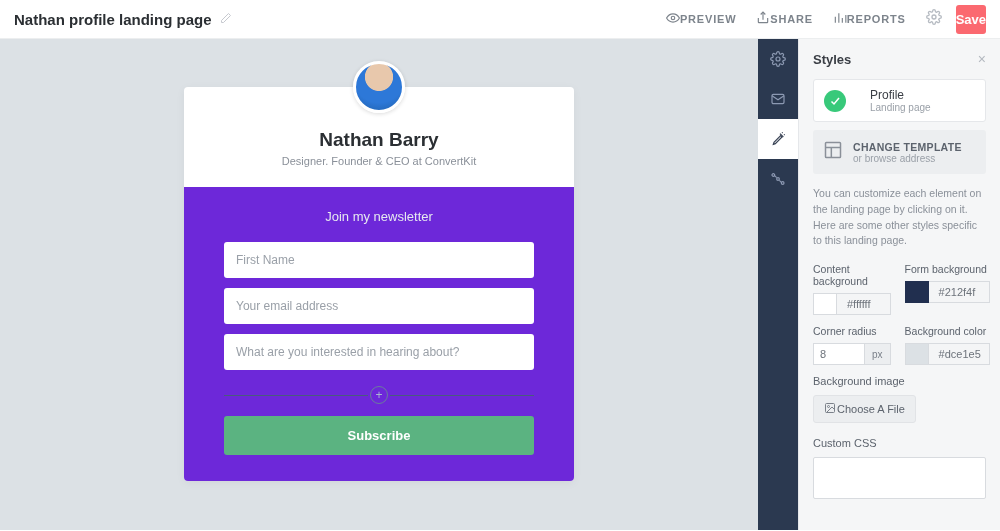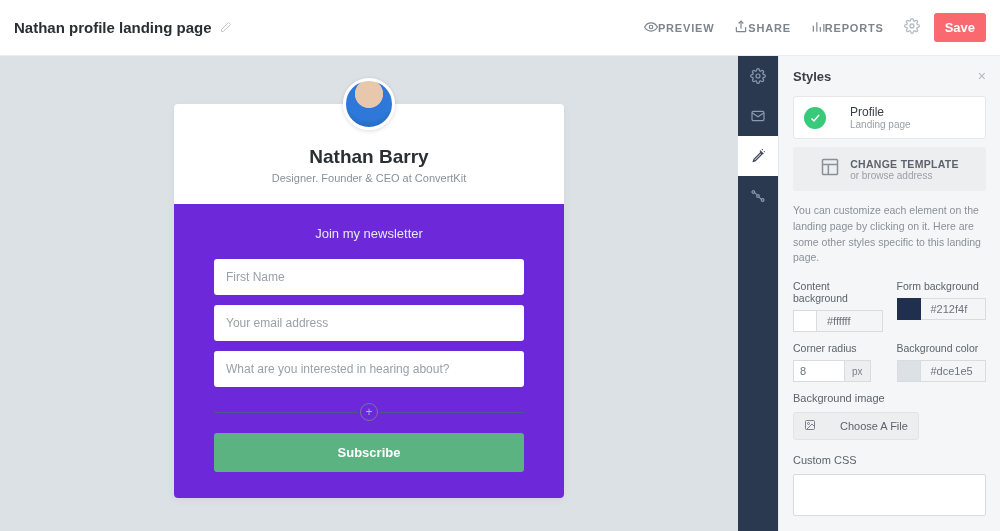--- a/index.html
+++ b/index.html
@@ -1,27 +1,27 @@
 <!DOCTYPE html>
 <html><head>
   <meta charset="utf-8">
   <style>
     * { margin: 0; padding: 0; box-sizing: border-box; font-family: -apple-system, BlinkMacSystemFont, "Segoe UI", Helvetica, Arial, sans-serif; }
     html, body { width: 1000px; height: 531px; overflow: hidden; background: #fff; }
 
     
-    .topbar { height: 56px; display: flex; align-items: center; padding: 0 14px; border-bottom: 1px solid #eceeef; background: #fff; }
+    .topbar { height: 39px; display: flex; align-items: center; padding: 0 14px; border-bottom: 1px solid #eceeef; background: #fff; }
     .topbar .title { font-size: 15px; font-weight: 600; color: #2b2f33; }
     .topbar .pencil { margin-left: 8px; color: #c6c9cf; }
     .topbar .spacer { flex: 1; }
     .topbar .tool { display: inline-flex; align-items: center; color: #7d848c; font-size: 11px; letter-spacing: 0.8px; font-weight: 600; margin-left: 20px; cursor: pointer; }
     .topbar .tool svg { width: 14px; height: 14px; stroke: #7d848c; fill: none; }
     .topbar .gear { margin-left: 20px; color: #b6bbc2; cursor: pointer; }
     .topbar .gear svg { width: 16px; height: 16px; stroke: #b6bbc2; fill: none; }
-    .save-btn { margin-left: 14px; background: #fb6970; color: #fff; border: none; border-radius: 3px; padding: 7px 11px; font-size: 13px; font-weight: 600; cursor: pointer; }
+    .save-btn { margin-left: 14px; background: #fb6970; color: #fff; border: none; border-radius: 3px; padding: 7px 0; font-size: 13px; font-weight: 600; cursor: pointer; }
 
     
     .main { display: flex; height: 491px; }
     .canvas { flex: 1; background: #dce1e5; display: flex; justify-content: center; align-items: flex-start; padding-top: 48px; position: relative; }
 
     
     .card { width: 390px; border-radius: 4px; background: #fff; box-shadow: 0 2px 10px rgba(0,0,0,0.05); position: relative; }
     .avatar { position: absolute; top: -26px; left: 50%; transform: translateX(-50%); width: 52px; height: 52px; border-radius: 50%; border: 3px solid #fff; background: radial-gradient(circle at 50% 28%, #e8c8ac 0%, #e8c8ac 34%, #2d78d8 36%, #2d78d8 64%, #1f5fa8 100%); box-shadow: 0 1px 4px rgba(0,0,0,0.15); }
     .card-head { text-align: center; padding: 42px 20px 20px; }
     .card-head h2 { font-size: 19px; color: #2b2f33; font-weight: 700; }
@@ -36,52 +36,52 @@
     .subscribe-btn { width: 100%; background: #5bb381; color:#fff; border:none; border-radius:3px; padding:12px 0; font-size:13px; font-weight:600; cursor:pointer; }
 
     
     .iconbar { width: 40px; background: #2b3950; display: flex; flex-direction: column; align-items: center; }
     .iconbar .itab { width:40px; height:40px; display:flex; align-items:center; justify-content:center; cursor:pointer; }
     .iconbar .itab svg { width:16px; height:16px; stroke:#8c99b2; fill:none; }
     .iconbar .itab.active { background:#fff; }
     .iconbar .itab.active svg { stroke:#3a4456; }
 
     
-    .panel { width: 222px; background:#f5f6f7; border-left:1px solid #e5e7ea; padding: 12px 14px 10px; overflow:hidden; }
+    .panel { width: 202px; background:#f5f6f7; border-left:1px solid #e5e7ea; padding: 12px 14px 10px; overflow:hidden; }
     .panel-header { display:flex; align-items:center; justify-content:space-between; margin-bottom:12px; }
     .panel-header h3 { font-size:13px; color:#3a3e45; font-weight:600; }
     .panel-header .close { color:#b3b8bf; cursor:pointer; font-size:14px; }
 
     .profile-box { background:#fff; border:1px solid #e5e7ea; border-radius:3px; padding:8px 10px; display:flex; align-items:center; gap:24px; margin-bottom:8px; }
     .check-circle { width:22px; height:22px; border-radius:50%; background:#38c97a; display:flex; align-items:center; justify-content:center; }
     .check-circle svg { width:12px; height:12px; stroke:#fff; fill:none; stroke-width:3; }
     .profile-box .txt .t1 { font-size:12px; color:#3a3e45; font-weight:500; }
     .profile-box .txt .t2 { font-size:10px; color:#9aa0a8; }
 
-    .template-box { background:#eceef0; border-radius:3px; padding:10px; display:flex; align-items:center; gap:10px; margin-bottom:12px; cursor:pointer;justify-content:center; }
+    .template-box { background:#eceef0; border-radius:3px; padding:10px; display:flex; align-items:center; gap:10px; margin-bottom:12px; cursor:pointer; }
     .template-box svg { width:20px; height:20px; stroke:#8a9099; fill:none; }
     .template-box .txt .t1 { font-size:10.5px; font-weight:700; color:#5c636d; letter-spacing:0.3px; }
     .template-box .txt .t2 { font-size:10px; color:#9aa0a8; }
 
     .help-text { font-size:10.5px; color:#8a9099; line-height:1.5; margin-bottom:14px; }
 
     .grid2 { display:grid; grid-template-columns: 1fr 1fr; gap: 10px 14px; margin-bottom: 10px; }
     .field-label { font-size:10.5px; color:#5c636d; margin-bottom:6px; }
     .swatch-row { display:flex; align-items:flex-end; }
     .swatch { width:24px; height:22px; border:1px solid #d8dbdf; }
     .swatch.white { background:#fff; }
     .swatch.navy { background:#212f4f; border-color:#212f4f; }
     .swatch.grey { background:#dce1e5; border-color:#d8dbdf; }
     .valuebox { border:1px solid #d8dbdf; border-left:none; background:#f4f5f6; color:#6d737b; font-size:11px; padding:4px 8px 4px 10px; height:22px; display:flex; align-items:center; flex:1; }
     .unit-input { display:flex; align-items:center; }
     .unit-input input { width:52px; height:22px; border:1px solid #d8dbdf; font-size:11px; padding:0 6px; color:#6d737b; background:#fff; outline:none; }
     .unit-input .unit { height:22px; border:1px solid #d8dbdf; border-left:none; background:#eceef0; font-size:10px; color:#7b818a; padding:0 7px; display:flex; align-items:center; }
 
     .section-label { font-size:11px; color:#5c636d; margin: 6px 0 8px; }
-    .file-btn { display:inline-flex; align-items:center; gap:24px; background:#eceef0; border:1px solid #e1e3e6; border-radius:3px; color:#5c636d; font-size:11px; padding:6px 10px; cursor:pointer; }
+    .file-btn { display:inline-flex; align-items:center; gap:1px; background:#eceef0; border:1px solid #e1e3e6; border-radius:3px; color:#5c636d; font-size:11px; padding:6px 10px; cursor:pointer; }
     .file-btn svg { width:12px; height:12px; stroke:#7b818a; fill:none; }
 
     .css-box { margin-top:6px; width:100%; height:42px; background:#fff; border:1px solid #d8dbdf; border-radius:2px; }
   </style>
 </head>
 <body>
 
 <div class="topbar">
   <span class="title">Nathan profile landing page</span>
   <span class="pencil">

